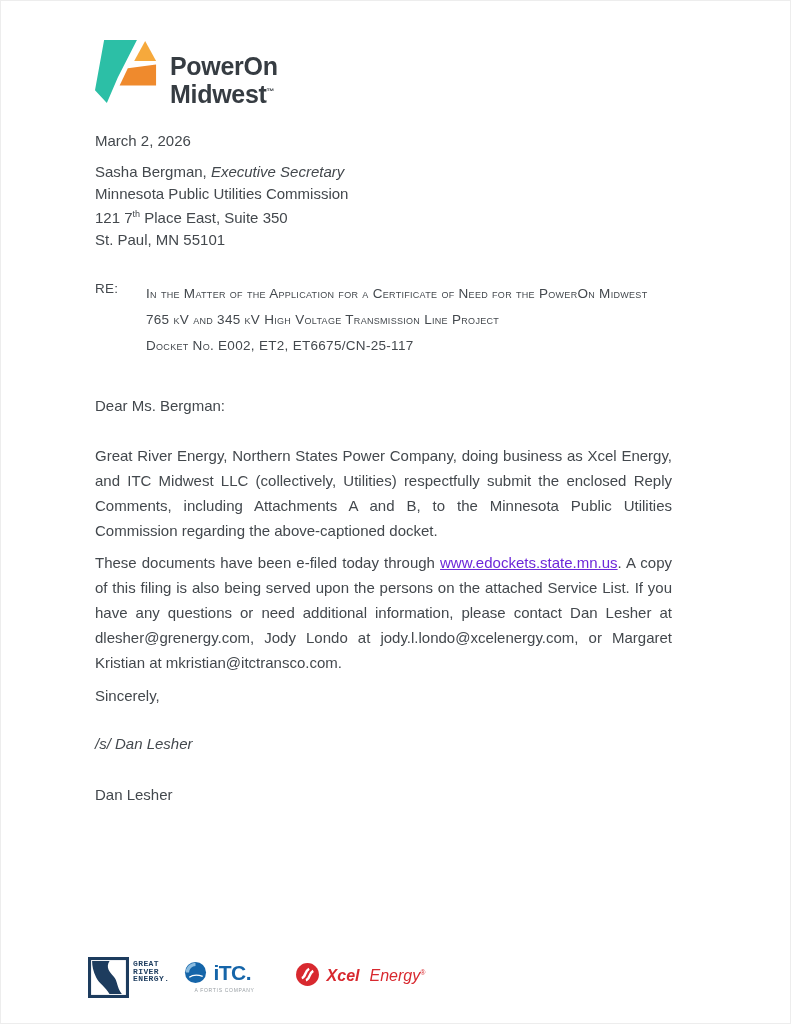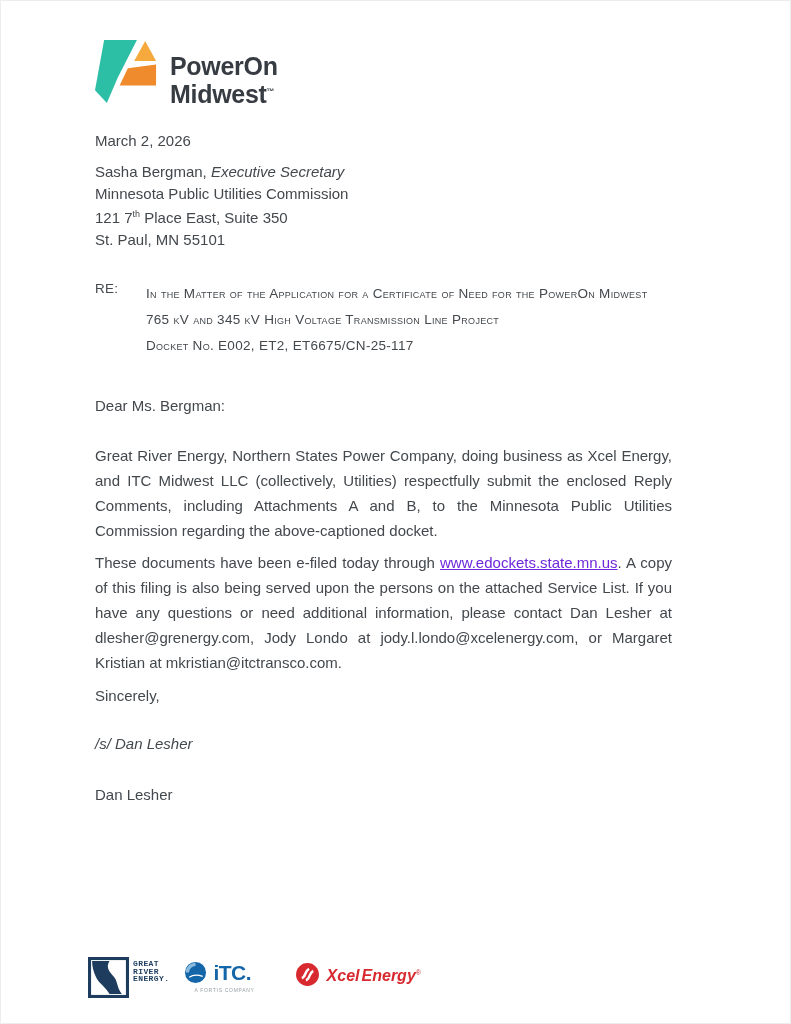--- a/index.html
+++ b/index.html
@@ -61,21 +61,21 @@
     font-size:8px;font-weight:700;line-height:7.6px;letter-spacing:0.4px;color:#1d3c5e;font-family:Liberation Mono, monospace;}
   .itc{margin-left:15px;display:flex;flex-direction:column;align-items:flex-start;margin-top:4px;}
   .itc-top{display:flex;align-items:center;gap:8px;}
   .itc-globe{width:23px;height:23px;}
   .itc-word{font-size:21px;font-weight:700;color:#1565a9;letter-spacing:-0.5px;line-height:21px;margin-left:-2px;}
   .itc-tag{font-size:5px;letter-spacing:0.7px;color:#9aa0a5;margin:3px 0 0 10px;}
   .xcel{margin-left:40px;display:flex;align-items:center;margin-top:3px;}
   .xcel-icon{width:25px;height:25px;}
   .xcel-text{margin-left:7px;font-style:italic;font-size:16px;color:#d8292f;line-height:25px;white-space:nowrap;}
   .xcel-bold{font-weight:700;}
-  .xcel-regular{font-weight:700;margin-left:2px;}
+  .xcel-regular{font-weight:400;margin-left:10px;}
   .xcel-r{font-size:7px;vertical-align:super;font-style:normal;}
 </style>
 </head>
 <body>
 
 <div class="page">
 
   <header class="brand">
     <svg class="brand-mark" viewBox="0 0 68 72" xmlns="http://www.w3.org/2000/svg" aria-hidden="true">
       <polygon points="10,2 46,2 25,43 13,71 0,57" fill="#2CBFA6"></polygon>

